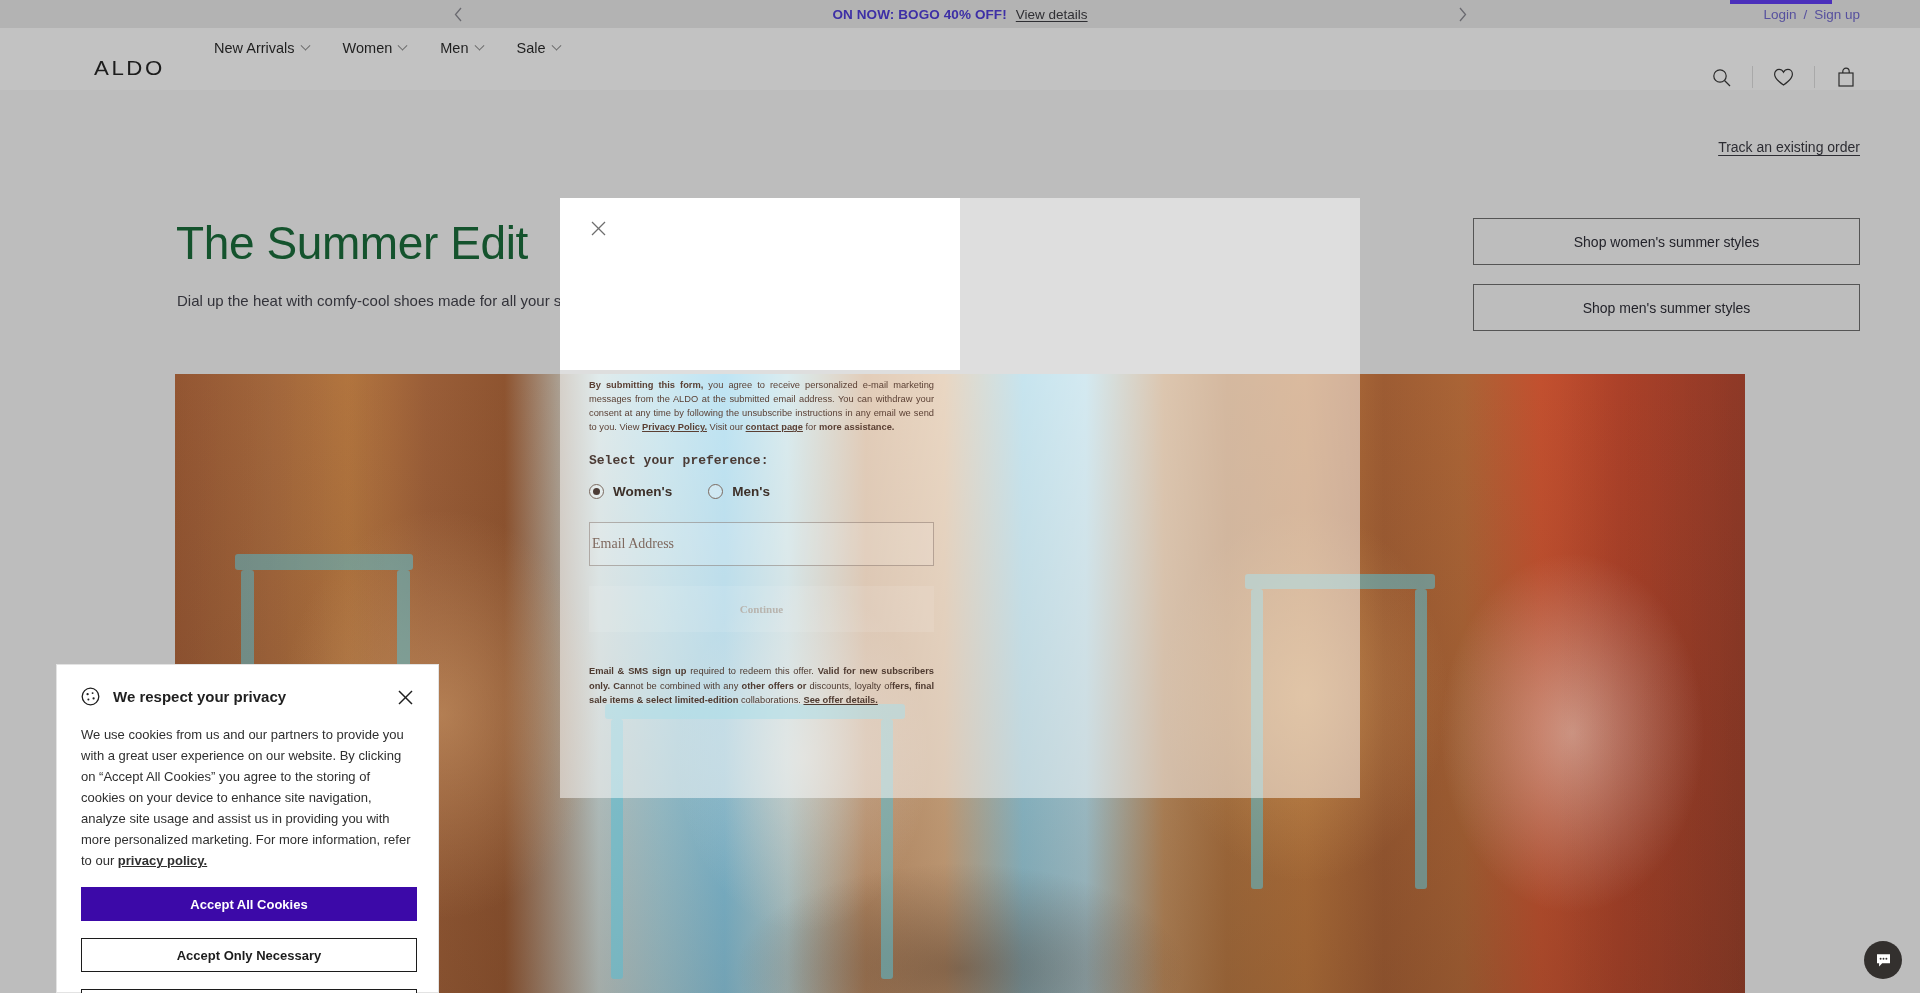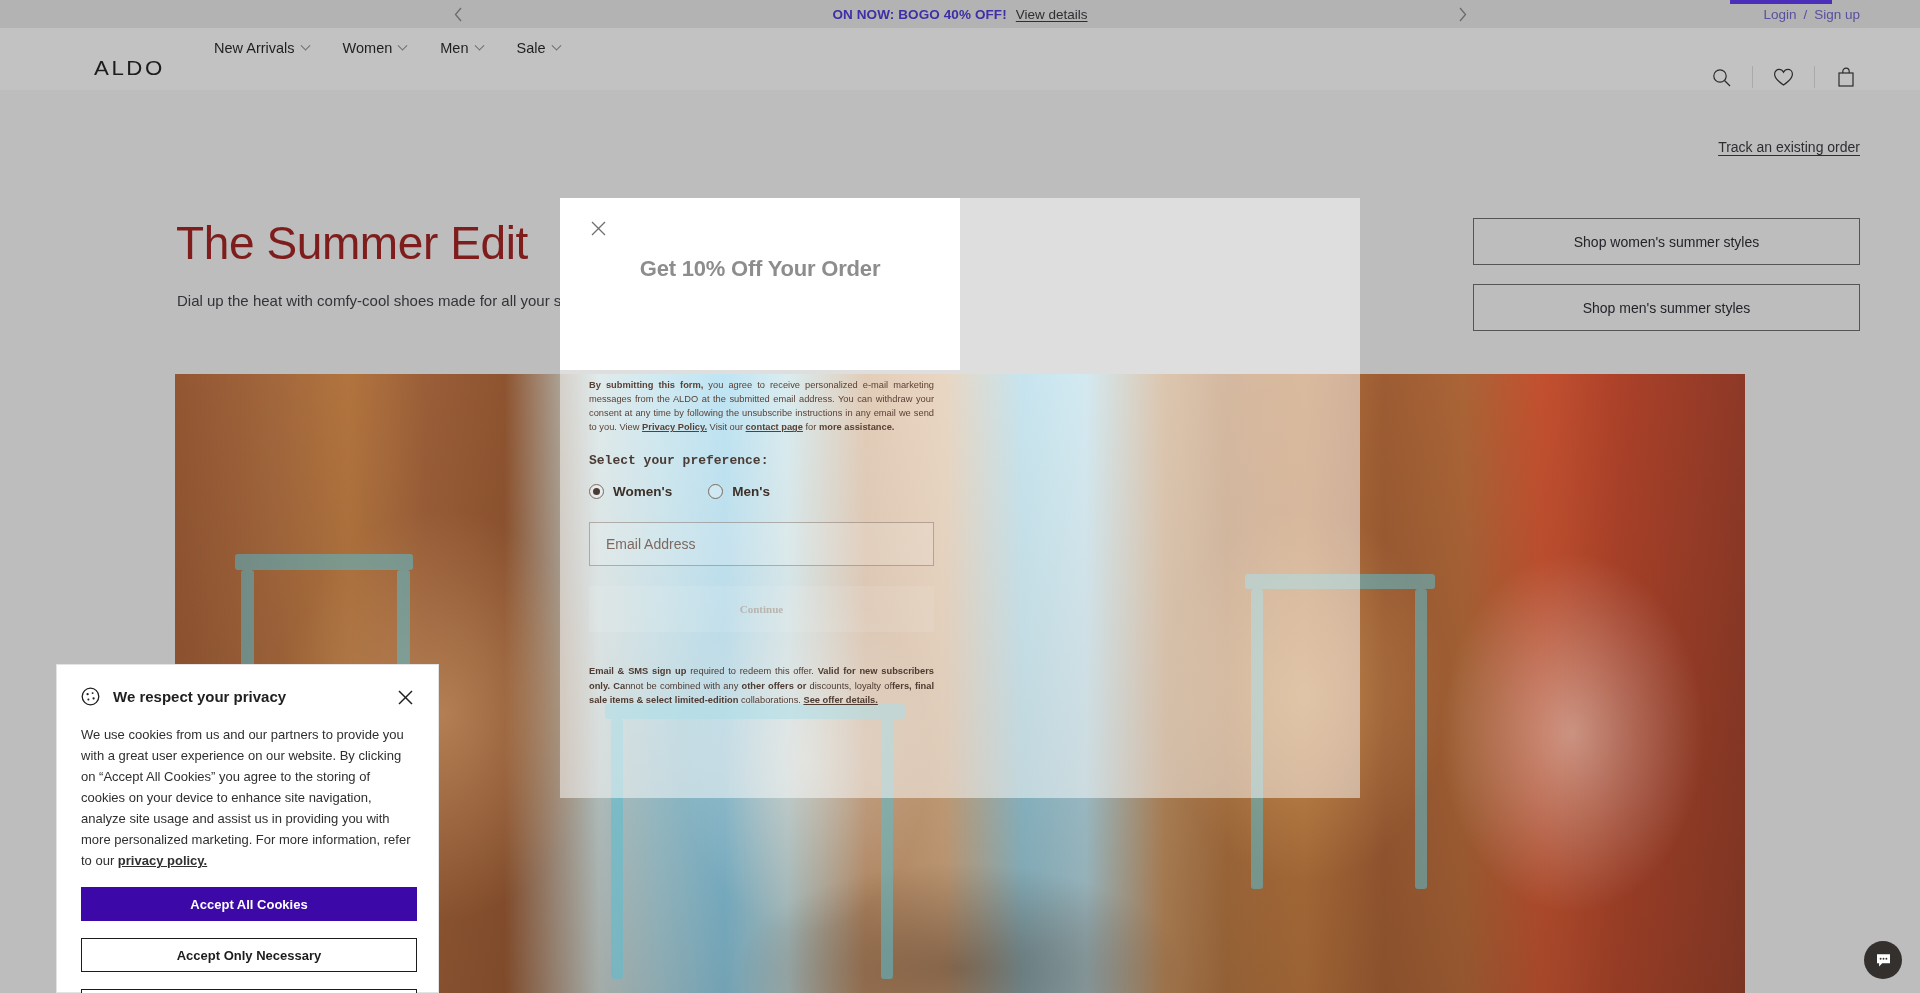--- a/index.html
+++ b/index.html
@@ -108,21 +108,21 @@
   }
   .icon-btn {
     width:61px; height:40px; display:flex; align-items:center; justify-content:center;
     cursor:pointer;
   }
   .icon-sep { width:1px; height:22px; background:#a9a9a9; }
 
   
   .hero-title {
     position:absolute; left:176px; top:216px;
-    font-size:46px; font-weight:400; color:#7f1d1d; letter-spacing:-0.4px;
+    font-size:46px; font-weight:400; color:#14532d; letter-spacing:-0.4px;
   }
   .hero-sub {
     position:absolute; left:177px; top:292px;
     font-size:15px; color:#33333a;
   }
   .track-order {
     position:absolute; right:60px; top:139px;
     font-size:14px; color:#2d2d33;
     text-decoration:underline; text-underline-offset:2.5px; cursor:pointer;
   }
@@ -177,21 +177,21 @@
     width:15px; height:15px; border-radius:50%; border:1.6px solid #7a6a60;
     display:flex; align-items:center; justify-content:center; background:rgba(255,255,255,0.25);
   }
   .radio.on::after {
     content:""; width:7px; height:7px; border-radius:50%; background:#4b3b35;
   }
   .pref-txt { font-size:13.5px; font-weight:700; color:#3d3029; }
   .email-input {
     position:absolute; left:29px; top:324px; width:345px; height:44px;
     background: rgba(255,255,255,0.12); border:1px solid rgba(120,100,90,0.45);
-    padding:0 16px; font-size:14px; color:#1d4ed8; font-family:Liberation Sans, sans-serif;
+    padding:0 2px; font-size:14px; color:#1d4ed8; font-family:Liberation Serif, serif;
     z-index:4;
   }
   .email-input::placeholder { color:#7a6257; opacity:.95; }
   .continue-btn {
     position:absolute; left:29px; top:388px; width:345px; height:46px;
     background: rgba(255,255,255,0.10); border:0;
     font-size:11px; font-weight:700; color:#b8b4ae; cursor:pointer;
     font-family:Liberation Serif, serif; z-index:4;
   }
   .modal-footnote {
@@ -329,21 +329,20 @@
   <div class="modal">
     <div class="modal-top-white"></div>
 
     <div class="modal-close">
       <svg width="15" height="15" viewBox="0 0 15 15" aria-hidden="true">
         <line x1="1" y1="1" x2="14" y2="14" stroke="#6e6e6e" stroke-width="1.2"></line>
         <line x1="14" y1="1" x2="1" y2="14" stroke="#6e6e6e" stroke-width="1.2"></line>
       </svg>
     </div>
 
-    <div class="modal-h1">Get 10% Off Your Order</div>
 
     <div class="modal-legal">
       <span>By submitting this form,</span><span class="lite"> you agree to receive personalized e-mail marketing messages from the ALDO at the submitted email address. You can withdraw your consent at any time by following the unsubscribe instructions in any email we send to you. View </span><u>Privacy Policy.</u><span class="lite"> Visit our </span><u>contact page</u><span class="lite"> for </span><span>more assistance.</span>
     </div>
 
     <div class="pref-label">Select your preference:</div>
     <div class="pref-row">
       <label class="pref-opt">
         <span class="radio on"></span>
         <span class="pref-txt">Women's</span>

